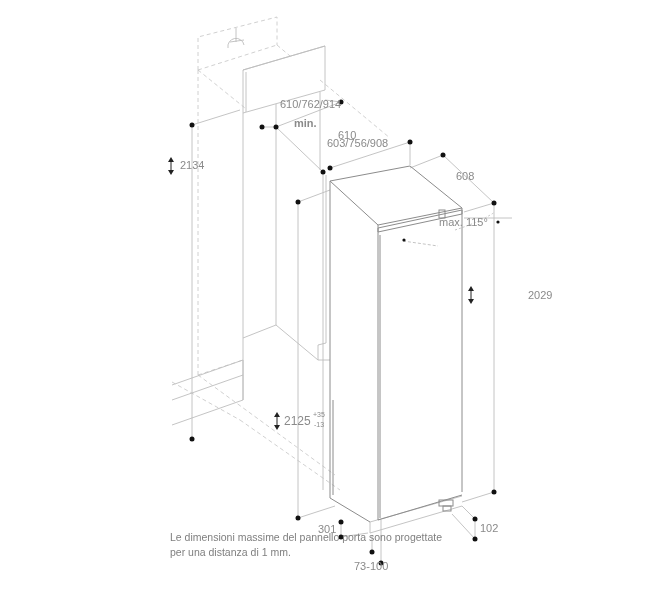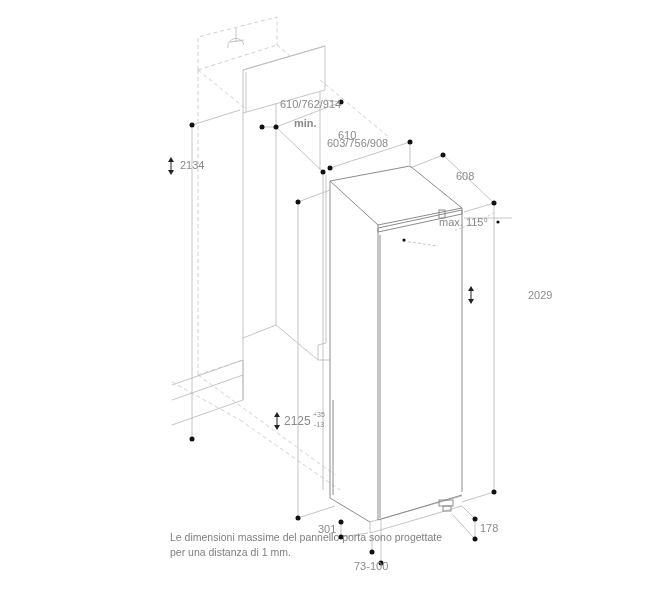--- a/index.html
+++ b/index.html
@@ -158,19 +158,19 @@
 <svg class="arrow" style="left:273px;top:412px;" viewBox="0 0 8 18">
   <polygon points="4,0 7,5 1,5" fill="#222"></polygon>
     <line x1="4" y1="5" x2="4" y2="13" stroke="#222" stroke-width="1"></line>
     <polygon points="4,18 7,13 1,13" fill="#222"></polygon>
 </svg>
 <span class="lbl" style="left:284px;top:415px;font-size:12px;">2125</span>
 <span class="sup" style="left:313px;top:411px;">+35</span>
 <span class="sup" style="left:314px;top:421px;">-13</span>
 
 <span class="lbl" style="left:318px;top:523px;">301</span>
-<span class="lbl" style="left:480px;top:522px;">178</span>
+<span class="lbl" style="left:480px;top:522px;">102</span>
 <span class="lbl" style="left:341px;top:560px;margin-left:13px;">73-100</span>
 
 <div class="caption">
   <div>Le dimensioni massime del pannello porta sono progettate</div>
   <div>per una distanza di 1 mm.</div>
 </div>
 
 </body></html>

